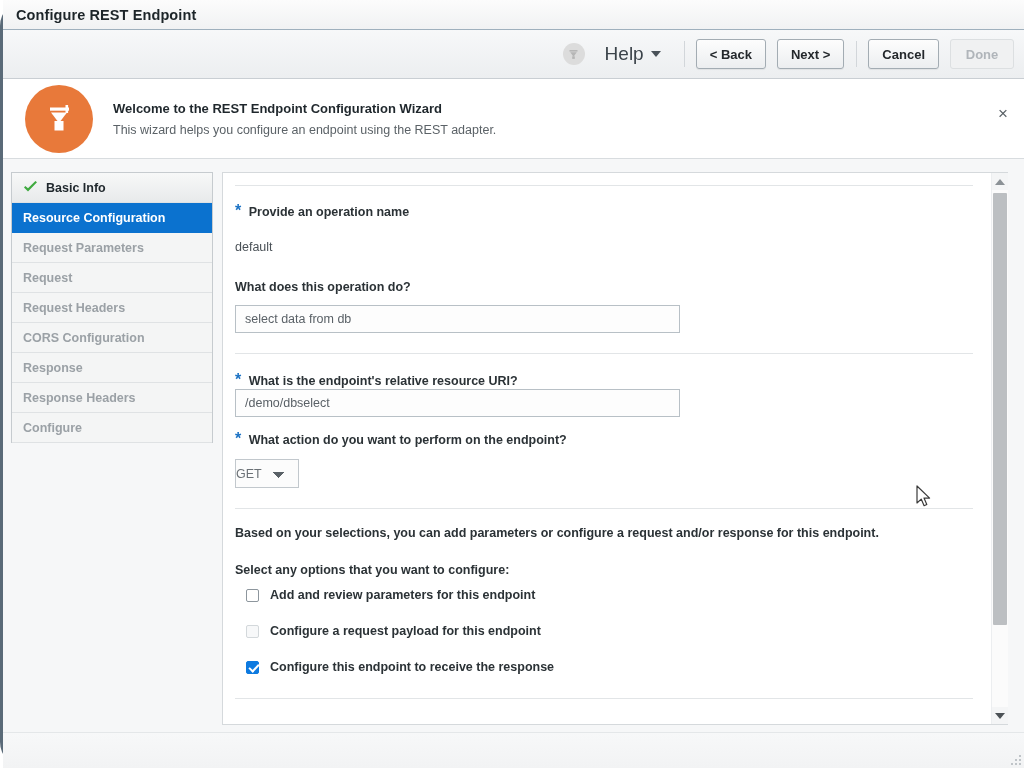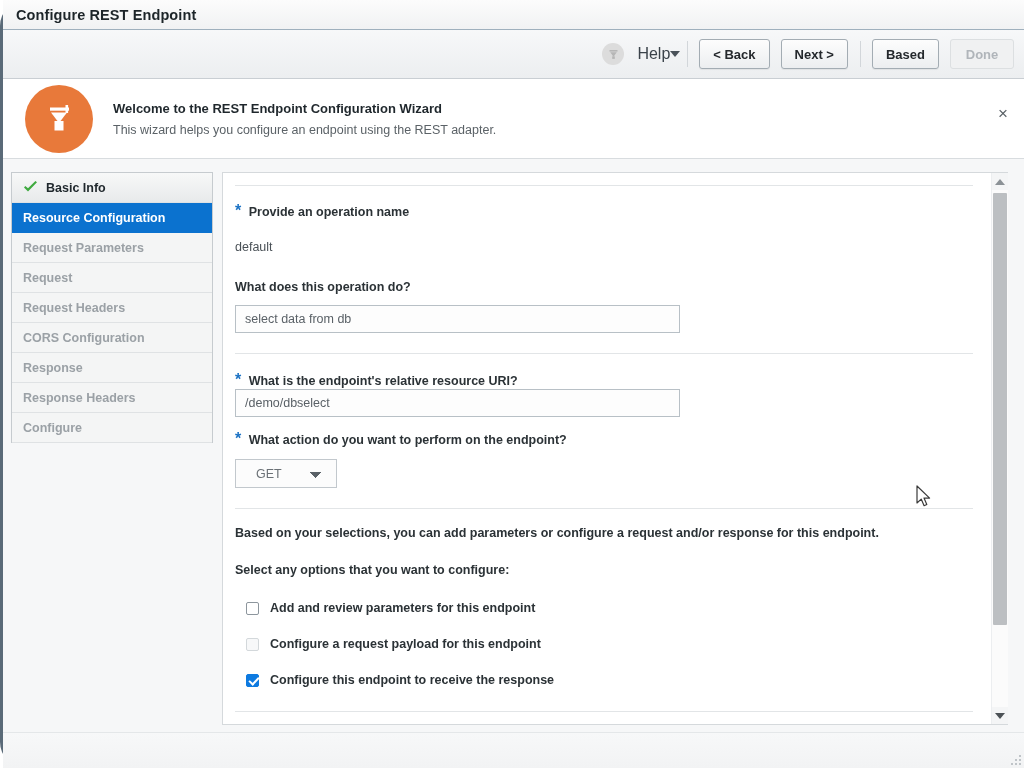--- a/index.html
+++ b/index.html
@@ -41,23 +41,23 @@
     padding-right: 10px;
   }
   .help-icon {
     width: 22px; height: 22px; border-radius: 50%;
     background: #dcdcdc;
     display: flex; align-items: center; justify-content: center;
     margin-right: 13px;
   }
   .help-icon svg { display:block; }
   .help-link {
-    font-size: 16px; color: #3b434a;
-    display: flex; align-items: center; 
-    padding-right: 7px;
+    font-size: 19px; color: #3b434a;
+    display: flex; align-items: center; gap: 7px;
+    padding-right: 23px;
     border-right: 1px solid #d2d6da;
     height: 26px;
   }
   .caret-dn {
     width: 0; height: 0;
     border-left: 5px solid transparent;
     border-right: 5px solid transparent;
     border-top: 6px solid #4a5259;
   }
   .btn {
@@ -181,25 +181,25 @@
   .txt-input {
     width: 445px; height: 28px;
     border: 1px solid #b8c0c6;
     background: #fdfdfd;
     font-size: 12.5px; color: #5a6167;
     padding: 0 9px;
     font-family: "Liberation Sans", sans-serif;
     outline: none;
   }
   .sel {
-    width: 102px; height: 29px;
+    width: 64px; height: 29px;
     border: 1px solid #c2c8cd;
     background: #fcfcfc;
     font-size: 12.5px; color: #6b7176;
-    padding-left: 20px;
+    padding-left: 0;
     font-family: "Liberation Sans", sans-serif;
     -webkit-appearance: none; appearance: none;
     background-image:
       linear-gradient(45deg, transparent 50%, #5a6167 50%),
       linear-gradient(135deg, #5a6167 50%, transparent 50%);
     background-position: calc(100% - 20px) 12px, calc(100% - 14px) 12px;
     background-size: 6px 6px, 6px 6px;
     background-repeat: no-repeat;
   }
   .para {
@@ -285,21 +285,21 @@
           <path d="M3.2 4.2h6.6L6.5 8.8z" fill="#b6b6b6"></path>
           <path d="M5.2 8.3h2.6v2.6H5.2z" fill="#b6b6b6"></path>
         </svg>
       </span>
       <span>Help</span>
       <span class="caret-dn"></span>
     </div>
     <button class="btn">&lt; Back</button>
     <button class="btn">Next &gt;</button>
     <div class="tb-div"></div>
-    <button class="btn">Based</button>
+    <button class="btn">Cancel</button>
     <button class="btn disabled">Done</button>
   </div>
 
   <div class="banner">
     <div class="logo">
       <svg width="36" height="36" viewBox="0 0 36 36">
         <rect x="9" y="6.5" width="19" height="3.2" fill="#ffffff"></rect>
         <rect x="24.5" y="4" width="2.6" height="8" fill="#ffffff"></rect>
         <path d="M10 11.5h16L18 22z" fill="#ffffff"></path>
         <rect x="13.5" y="20" width="9" height="9.5" fill="#ffffff"></rect>
@@ -391,21 +391,21 @@
         </div>
 
         <select class="sel" style="margin-top:11px"><option value="GET">GET</option><option value="POST">POST</option><option value="PUT">PUT</option><option value="DELETE">DELETE</option><option value="PATCH">PATCH</option></select>
 
         <div class="hr" style="margin-top:20px"></div>
 
         <div class="para" style="margin-top:17px">Based on your selections, you can add parameters or configure a request and/or response for this endpoint.</div>
 
         <div class="para" style="margin-top:23px">Select any options that you want to configure:</div>
 
-        <div class="cb-row" style="margin-top:24px; padding-left:11px">
+        <div class="cb-row" style="margin-top:11px; padding-left:11px">
           <span class="cbox"></span>
           <span>Add and review parameters for this endpoint</span>
         </div>
 
         <div class="cb-row" style="margin-top:22px; padding-left:11px">
           <span class="cbox dis"></span>
           <span class="lbl-dis">Configure a request payload for this endpoint</span>
         </div>
 
         <div class="cb-row" style="margin-top:22px; padding-left:11px">

